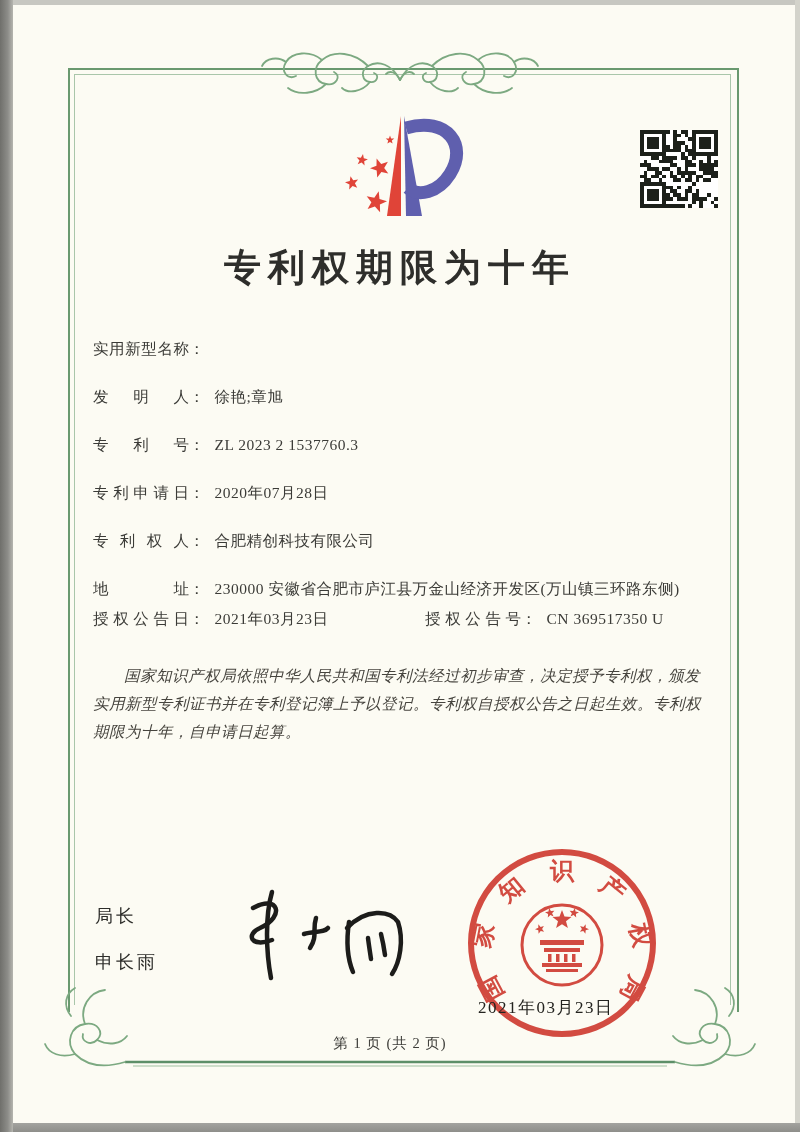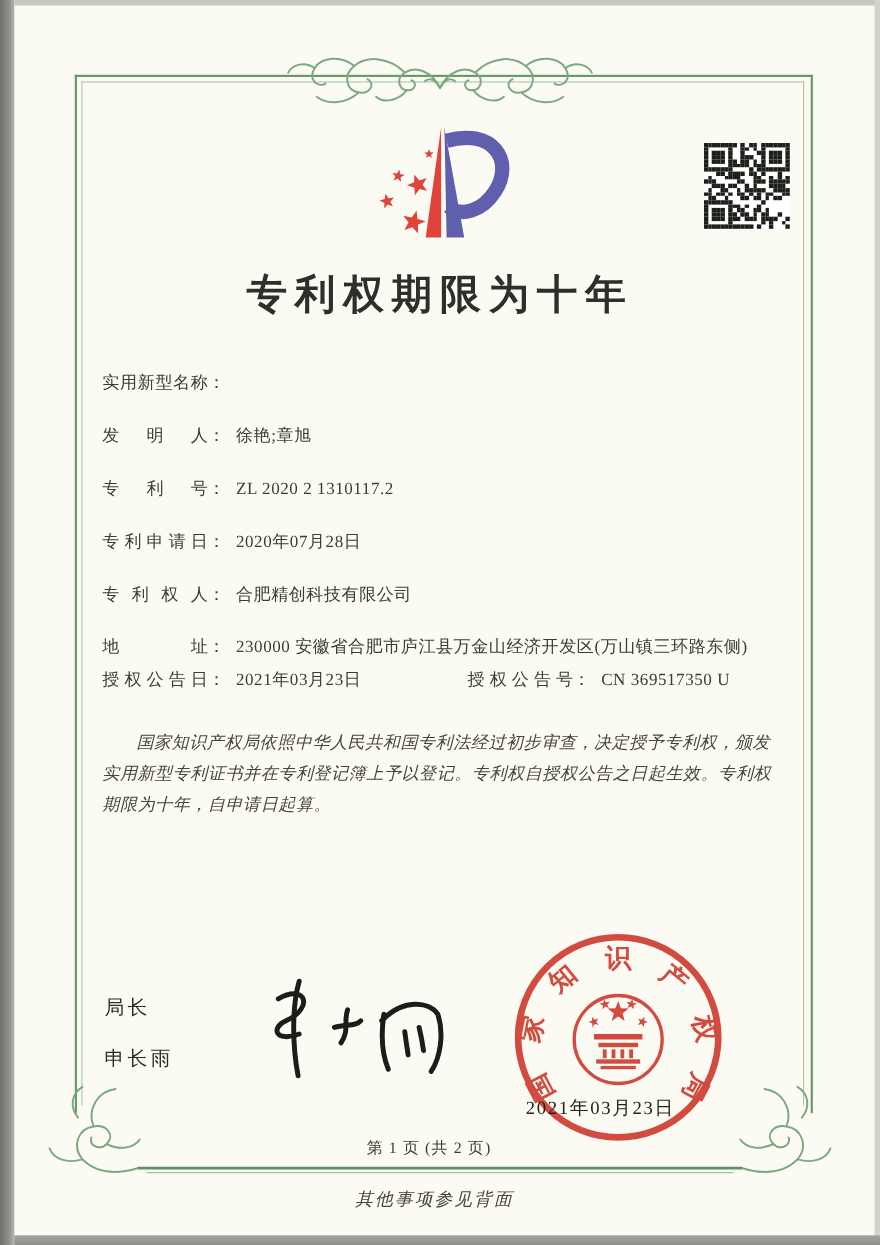--- a/index.html
+++ b/index.html
@@ -360,21 +360,21 @@
         <span class="colon">：</span>
       <span class="fvalue">徐艳;章旭</span>
     </div>
     <div class="frow rgap">
       <span class="flabel">
           <span>专</span>
           <span>利</span>
           <span>号</span>
         </span>
         <span class="colon">：</span>
-      <span class="fvalue">ZL 2020 2 1310117.2</span>
+      <span class="fvalue">ZL 2023 2 1537760.3</span>
     </div>
     <div class="frow rgap">
       <span class="flabel">
           <span>专</span>
           <span>利</span>
           <span>申</span>
           <span>请</span>
           <span>日</span>
         </span>
         <span class="colon">：</span>
@@ -492,19 +492,18 @@
     </g>
     <g class="orn" transform="translate(750,0) scale(-1,1)">
       <path d="M100,82 C80,88 62,86 50,74 C40,62 46,46 60,44 C72,42 80,52 72,60 C66,66 56,62 58,54"></path>
       <path d="M50,74 C36,78 24,74 20,64"></path>
       <path d="M60,44 C54,28 64,12 80,10"></path>
       <path d="M72,60 C84,66 96,64 102,56"></path>
       <path d="M46,36 C38,26 40,14 50,8"></path>
     </g>
   </svg>
 
-  <div class="abs footer-note">其他事项参见背面</div>
 </div>
 
 <div class="edge edge-left"></div>
 <div class="edge edge-top"></div>
 <div class="edge edge-right"></div>
 <div class="edge edge-bottom"></div>
 
 </body></html>

